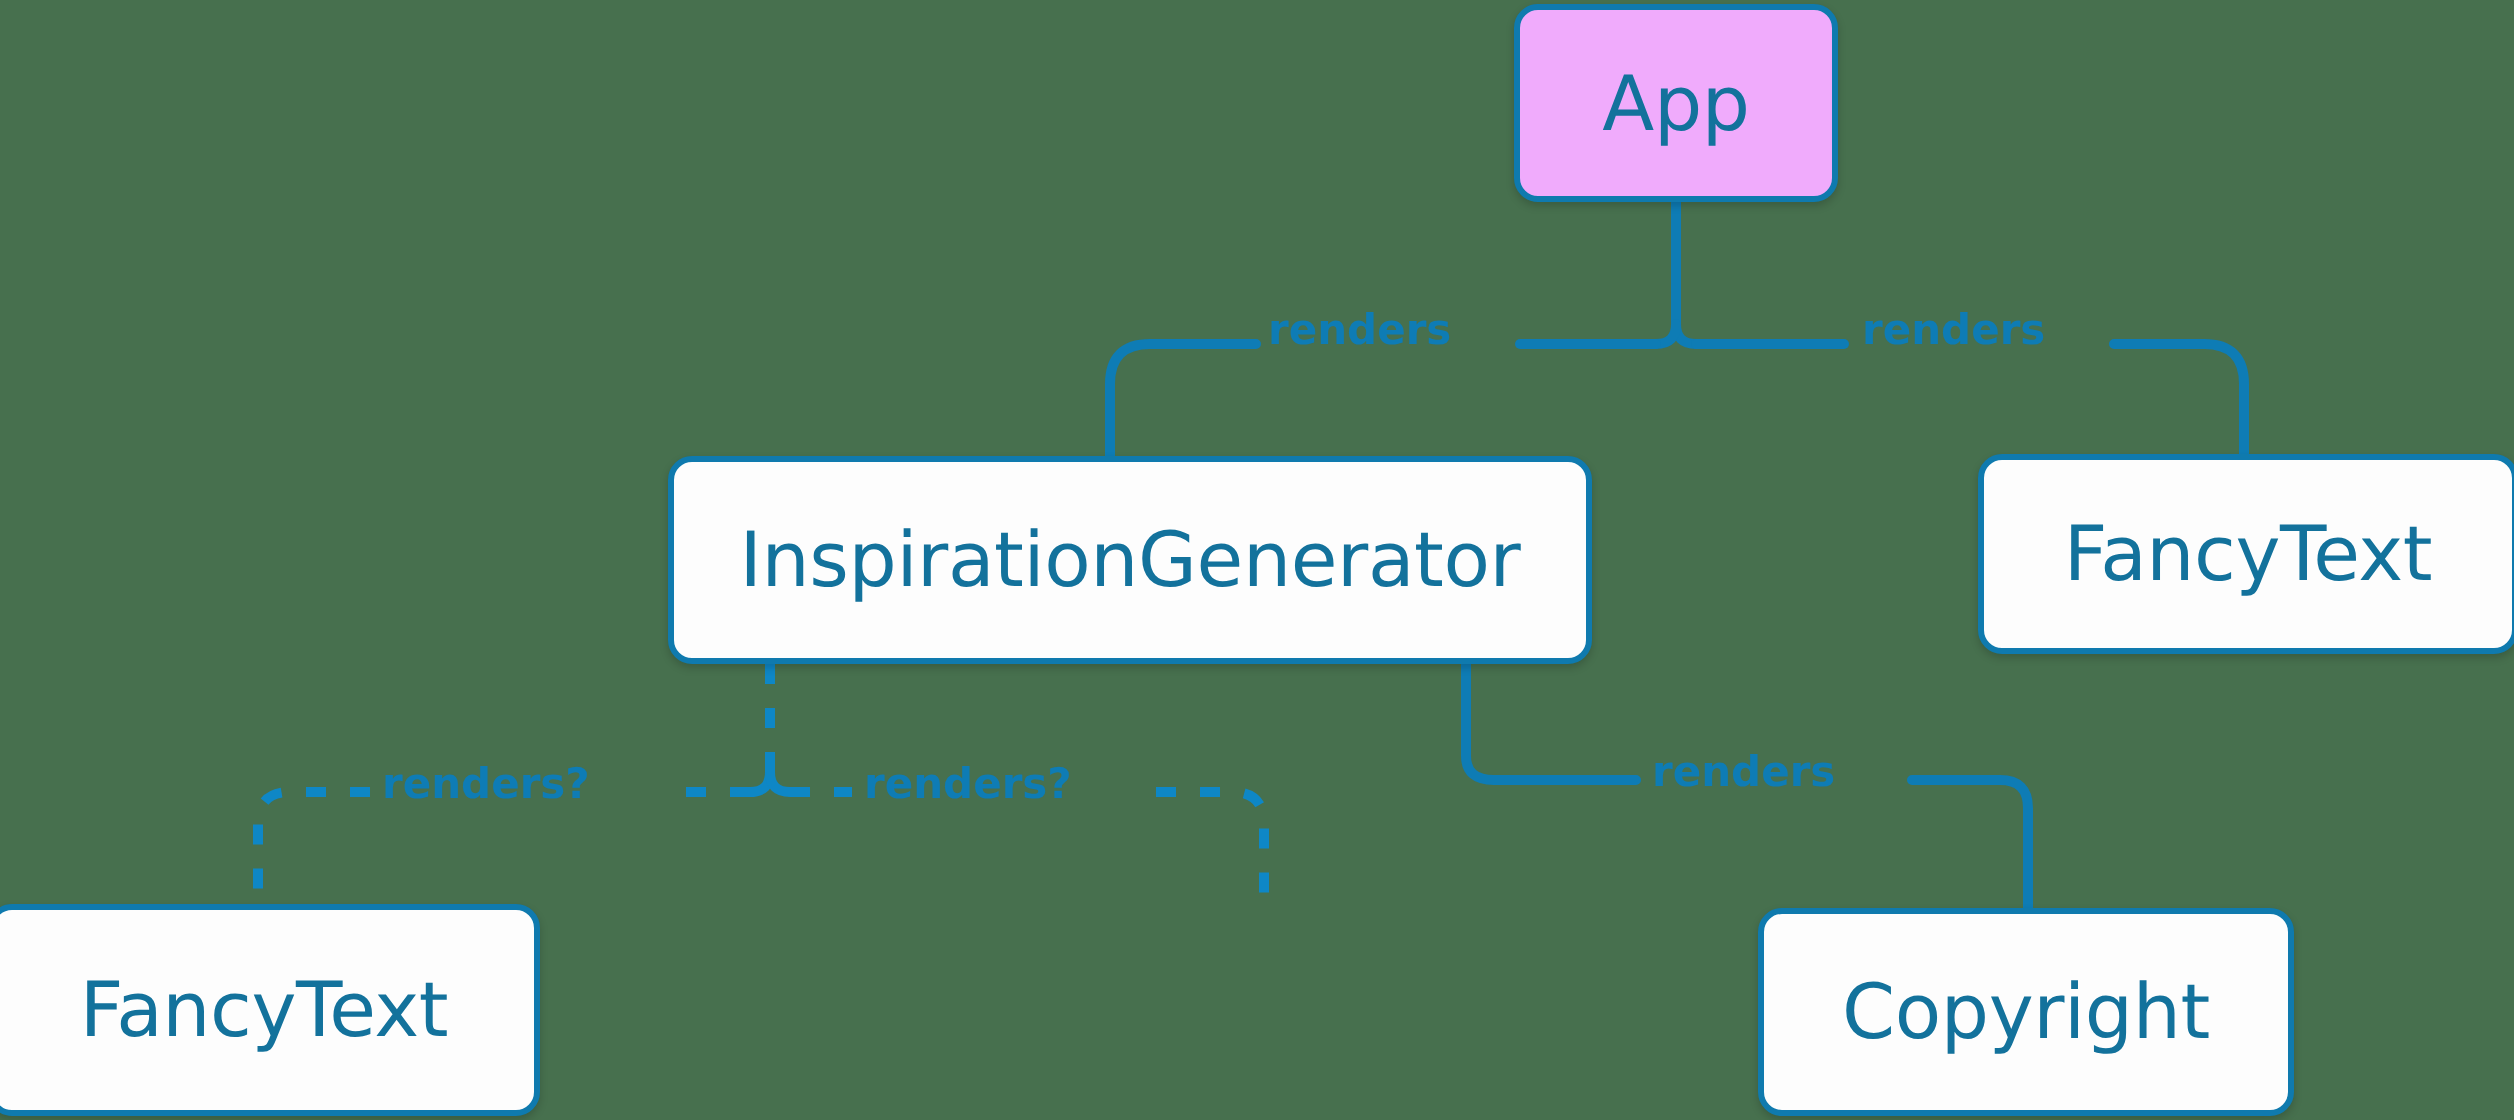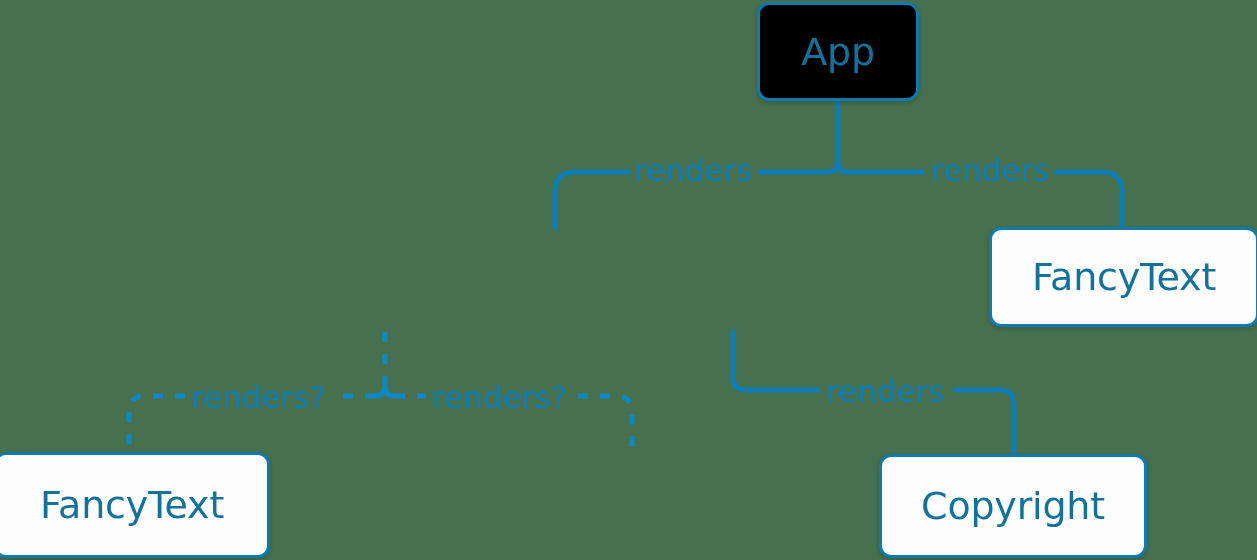--- a/index.html
+++ b/index.html
@@ -46,25 +46,25 @@
   #node-app        { left: 757px;  top: 2px;   width: 162px; height: 99px; }
   #node-inspgen    { left: 334px;  top: 228px; width: 462px; height: 104px; }
   #node-fancy-right{ left: 989px;  top: 227px; width: 270px; height: 100px; }
   #node-fancy-left { left: -6px;   top: 452px; width: 276px; height: 106px; }
   #node-color      { left: 537px;  top: 450px; width: 182px; height: 106px; }
   #node-copyright  { left: 879px;  top: 454px; width: 268px; height: 104px; }
 
   .edge-label {
     position: absolute;
     color: #0e7cb5;
-    font-size: 31px;
+    font-size: 21px;
     line-height: 1;
     white-space: nowrap;
     z-index: 3;
-    font-weight: 400;
+    font-weight: 700;
   }
   #label-renders-left   { left: 634px; top: 155px; }
   #label-renders-right  { left: 931px; top: 155px; }
   #label-renders-copy   { left: 826px; top: 376px; }
   #label-renders-q-left { left: 191px; top: 382px; }
   #label-renders-q-right{ left: 432px; top: 382px; }
 </style>
 </head>
 <body>
 
@@ -88,24 +88,27 @@
     <path d="M 385,386 Q 385,396 375,396" fill="none" stroke="#0E87C6" stroke-width="5" stroke-linecap="butt"></path>
     <path d="M 385,386 Q 385,396 395,396" fill="none" stroke="#0E87C6" stroke-width="5" stroke-linecap="butt"></path>
 
     <path d="M 375,396 L 340,396" fill="none" stroke="#0E87C6" stroke-width="5" stroke-linecap="butt" stroke-dasharray="10 12"></path>
     <path d="M 185,396 L 145,396 Q 129,396 129,412 L 129,452" fill="none" stroke="#0E87C6" stroke-width="5" stroke-linecap="butt" stroke-dasharray="10 12"></path>
 
     <path d="M 395,396 L 426,396" fill="none" stroke="#0E87C6" stroke-width="5" stroke-linecap="butt" stroke-dasharray="10 12"></path>
     <path d="M 578,396 L 616,396 Q 632,396 632,412 L 632,450" fill="none" stroke="#0E87C6" stroke-width="5" stroke-linecap="butt" stroke-dasharray="10 12"></path>
   </svg>
 
-  <div class="node" id="node-app" style="left: 757px; top: 2px; width: 162px; height: 99px; background: #000000; border-color: rgb(15, 122, 174);">
+  <div class="node" id="node-app" style="left: 757px; top: 2px; width: 162px; height: 99px; background: #f0abfc; border-color: rgb(15, 122, 174);">
     <span class="node-label" style="color: rgb(19, 114, 156);">App</span>
   </div>
 
+  <div class="node" id="node-inspgen" style="left: 334px; top: 228px; width: 462px; height: 104px; background: rgb(253, 253, 253); border-color: rgb(15, 122, 174);">
+    <span class="node-label" style="color: rgb(19, 114, 156);">InspirationGenerator</span>
+  </div>
 
   <div class="node" id="node-fancy-right" style="left: 989px; top: 227px; width: 270px; height: 100px; background: rgb(253, 253, 253); border-color: rgb(15, 122, 174);">
     <span class="node-label" style="color: rgb(19, 114, 156);">FancyText</span>
   </div>
 
   <div class="node" id="node-fancy-left" style="left: -6px; top: 452px; width: 276px; height: 106px; background: rgb(253, 253, 253); border-color: rgb(15, 122, 174);">
     <span class="node-label" style="color: rgb(19, 114, 156);">FancyText</span>
   </div>
 
 

